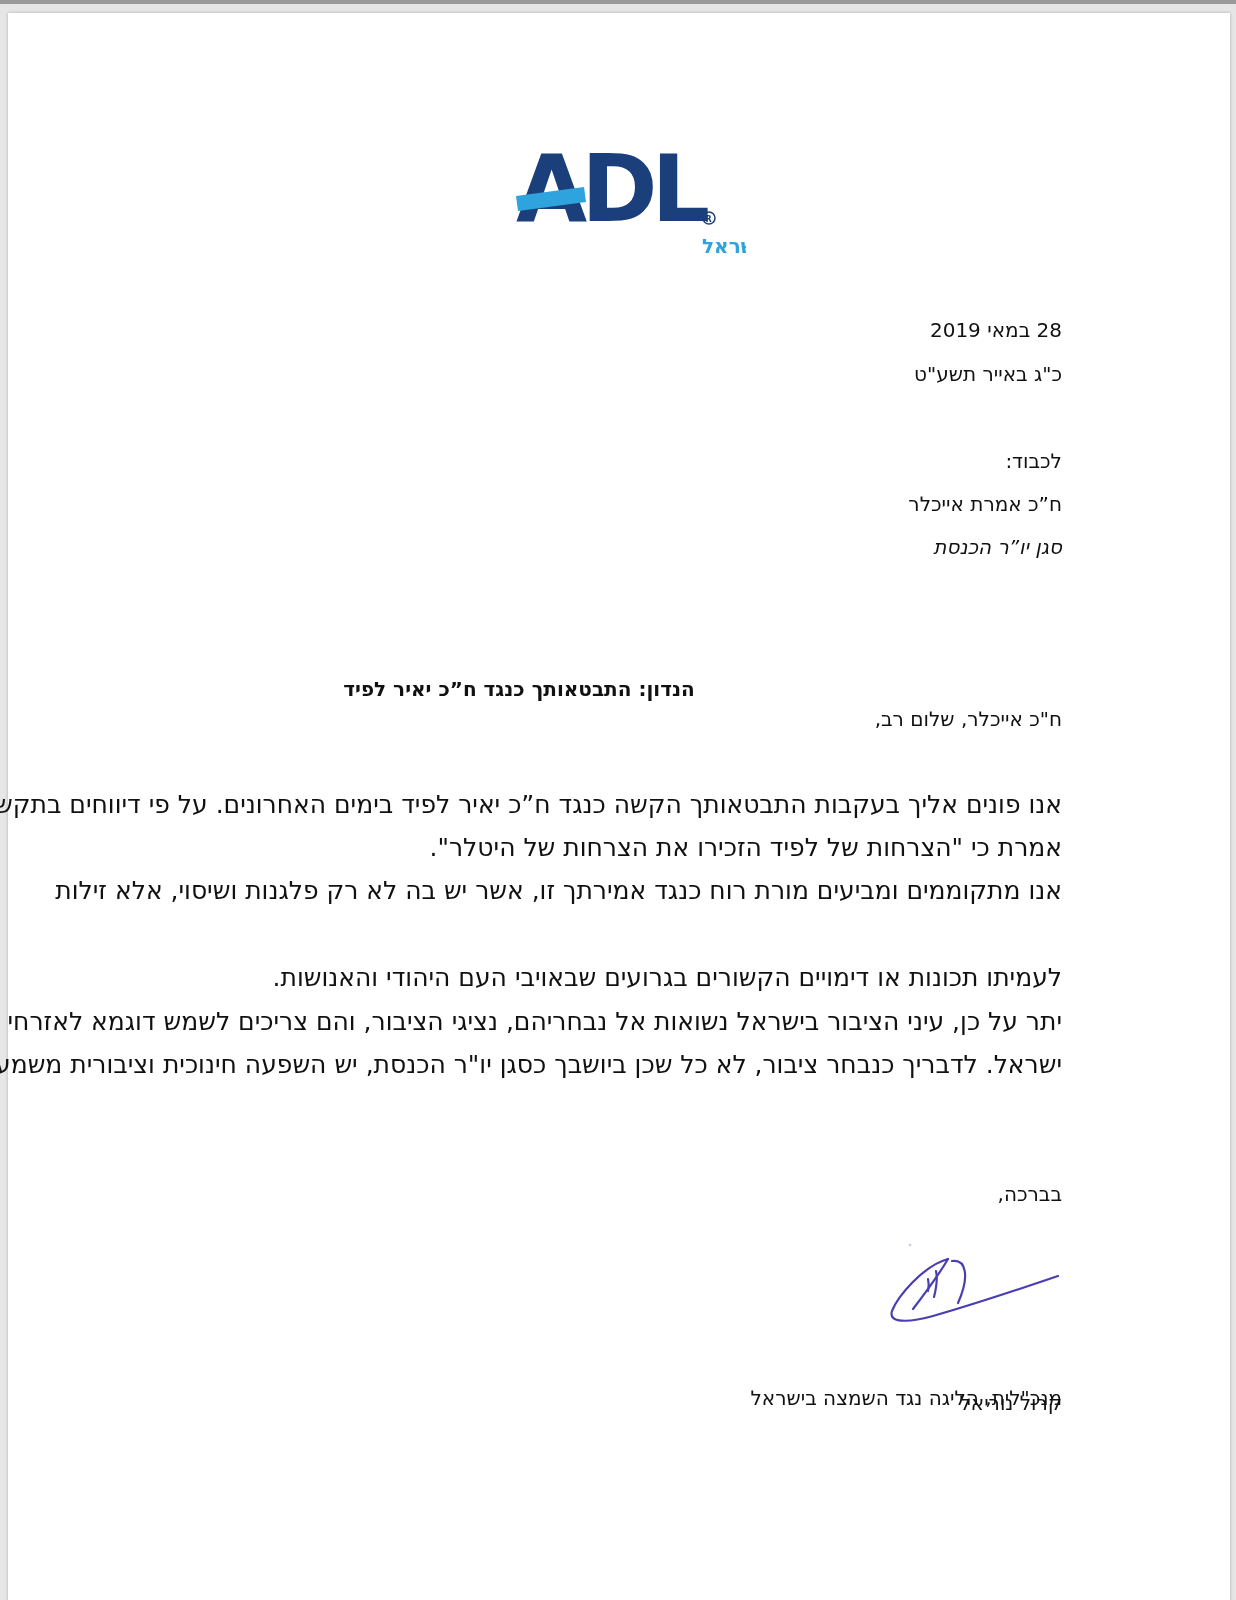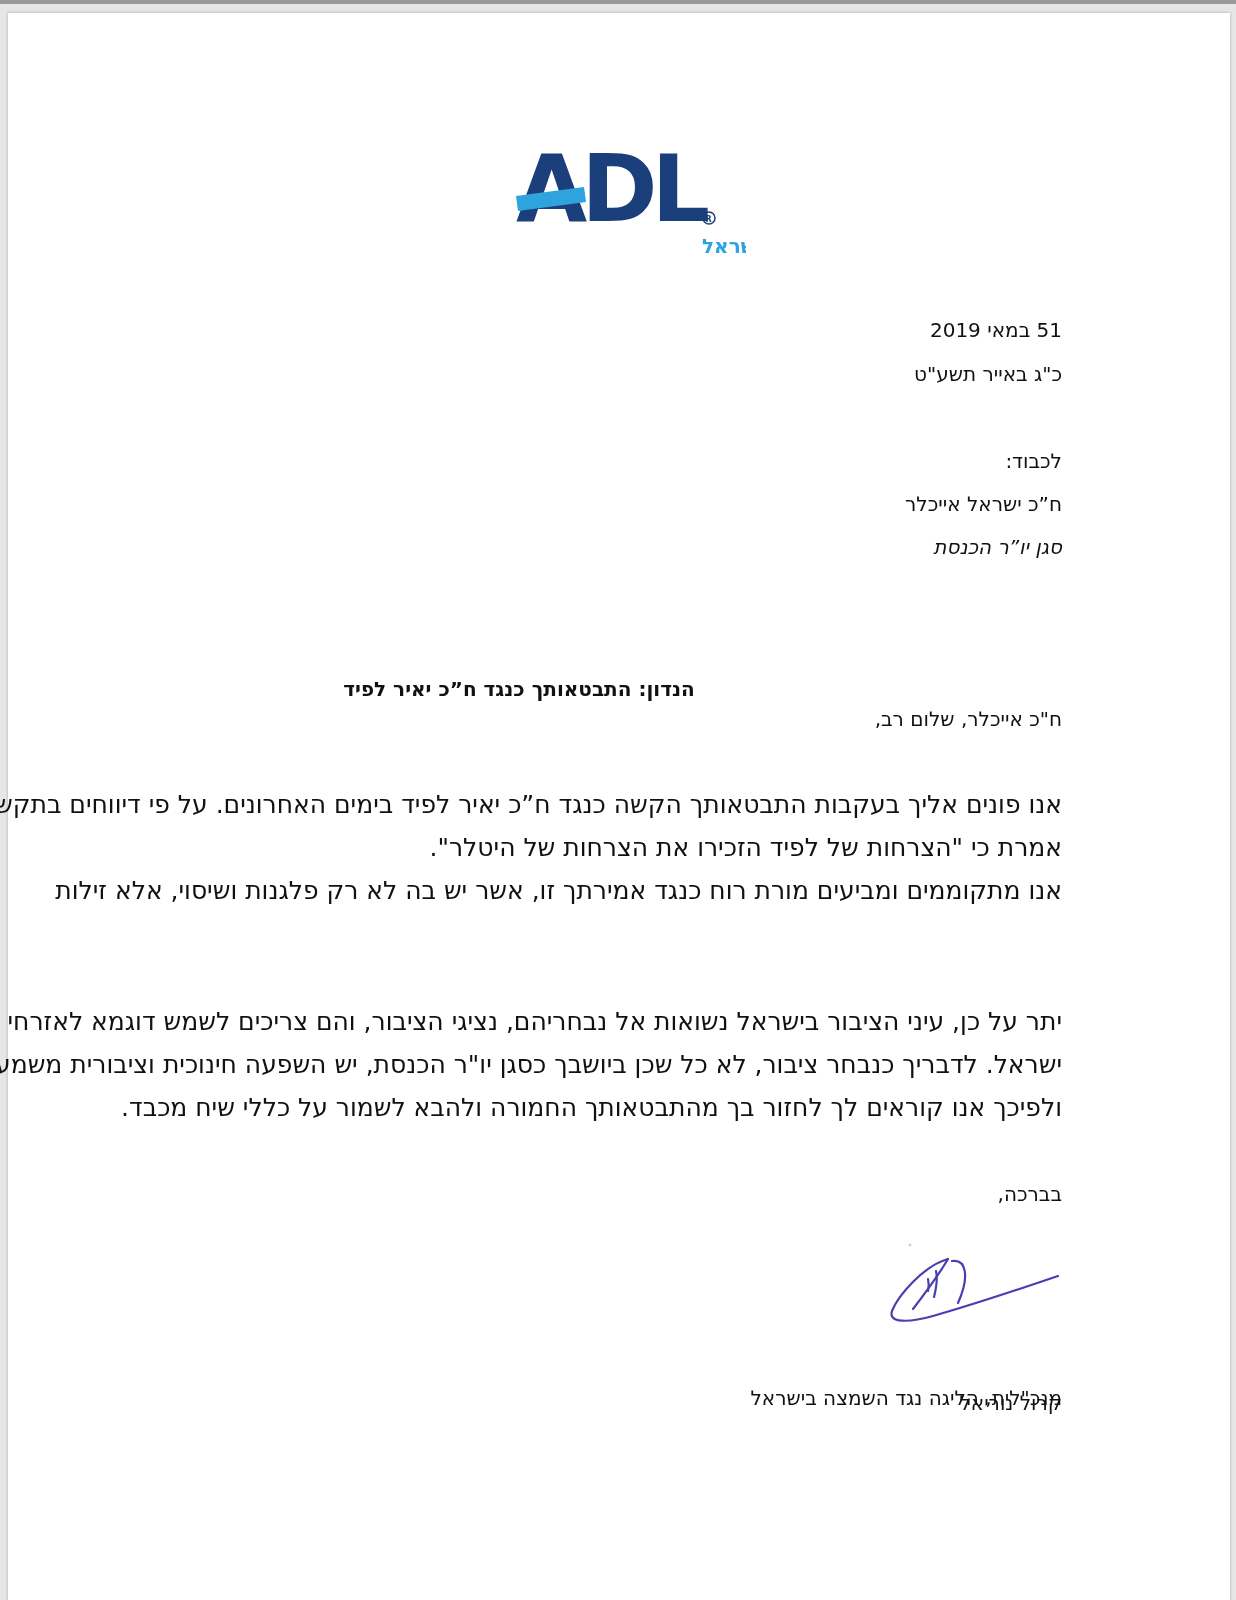--- a/index.html
+++ b/index.html
@@ -90,39 +90,39 @@
     <svg width="260" height="150" viewBox="0 0 260 150">
       <rect x="0" y="0" width="260" height="150" fill="#ffffff"></rect>
       <text x="30" y="103" font-family="DejaVu Sans, sans-serif" font-weight="bold" font-size="92" fill="#1b3f7a" letter-spacing="-6">ADL</text>
       <polygon points="30,78 98,69 100,84 32,93" fill="#2ea3dd"></polygon>
       <circle cx="223" cy="100" r="6" fill="none" stroke="#1b3f7a" stroke-width="1.5"></circle>
       <text x="219.5" y="103.5" font-family="DejaVu Sans, sans-serif" font-size="8" font-weight="bold" fill="#1b3f7a">R</text>
       <text x="216" y="135" font-family="DejaVu Sans, sans-serif" font-weight="bold" font-size="20" fill="#2ea3dd" text-anchor="end" direction="rtl">ישראל</text>
     </svg>
   </div>
 
-  <div class="line rtl" style="top:303px;">51 במאי 2019</div>
+  <div class="line rtl" style="top:303px;">28 במאי 2019</div>
   <div class="line rtl" style="top:347px;">כ"ג באייר תשע"ט</div>
 
   <div class="line rtl" style="top:434px;">לכבוד:</div>
-  <div class="line rtl" style="top:477px;">ח”כ ישראל אייכלר</div>
+  <div class="line rtl" style="top:477px;">ח”כ אמרת אייכלר</div>
   <div class="line rtl" style="top:520px;font-style:italic;">סגן יו”ר הכנסת</div>
 
   <div class="subject rtl">
     <span>הנדון: התבטאותך כנגד ח”כ יאיר לפיד</span>
   </div>
 
   <div class="line rtl" style="top:692px;">ח"כ אייכלר, שלום רב,</div>
 
   <div class="body-line rtl justify" style="top:778px;">אנו פונים אליך בעקבות התבטאותך הקשה כנגד ח”כ יאיר לפיד בימים האחרונים.  על פי דיווחים בתקשורת,</div>
   <div class="body-line rtl" style="top:821px;">אמרת כי "הצרחות של לפיד הזכירו את הצרחות של היטלר".</div>
   <div class="body-line rtl" style="top:864px;">אנו מתקוממים ומביעים מורת רוח כנגד אמירתך זו, אשר יש בה לא רק פלגנות ושיסוי, אלא זילות</div>
+  <div class="body-line rtl" style="top:951px;">לעמיתו תכונות או דימויים הקשורים בגרועים שבאויבי העם היהודי והאנושות.</div>
   <div class="body-line rtl justify" style="top:1038px;">ישראל. לדבריך כנבחר ציבור, לא כל שכן ביושבך כסגן יו"ר הכנסת, יש השפעה חינוכית וציבורית משמעותית</div>
   <div class="body-line rtl justify" style="top:995px;">יתר על כן, עיני הציבור בישראל נשואות אל נבחריהם, נציגי הציבור, והם צריכים לשמש דוגמא לאזרחי</div>
-  <div class="body-line rtl" style="top:1081px;">ולפיכך אנו קוראים לך לחזור בך מהתבטאותך החמורה ולהבא לשמור על כללי שיח מכבד.</div>
 
   <div class="line rtl" style="top:1167px;">בברכה,</div>
 
   <div class="signature">
     <svg width="190" height="110" viewBox="0 0 190 110">
       <g fill="none" stroke="#4a3fb0" stroke-width="2.2" stroke-linecap="round" stroke-linejoin="round">
         <path d="M 60 28 C 35 35, 10 65, 4 80 C 0 92, 20 92, 45 85 C 80 75, 120 62, 170 45"></path>
         <path d="M 60 28 C 50 45, 35 65, 25 78"></path>
         <path d="M 64 30 C 78 28, 82 45, 70 72"></path>
         <path d="M 48 40 C 50 48, 48 58, 46 66"></path>

